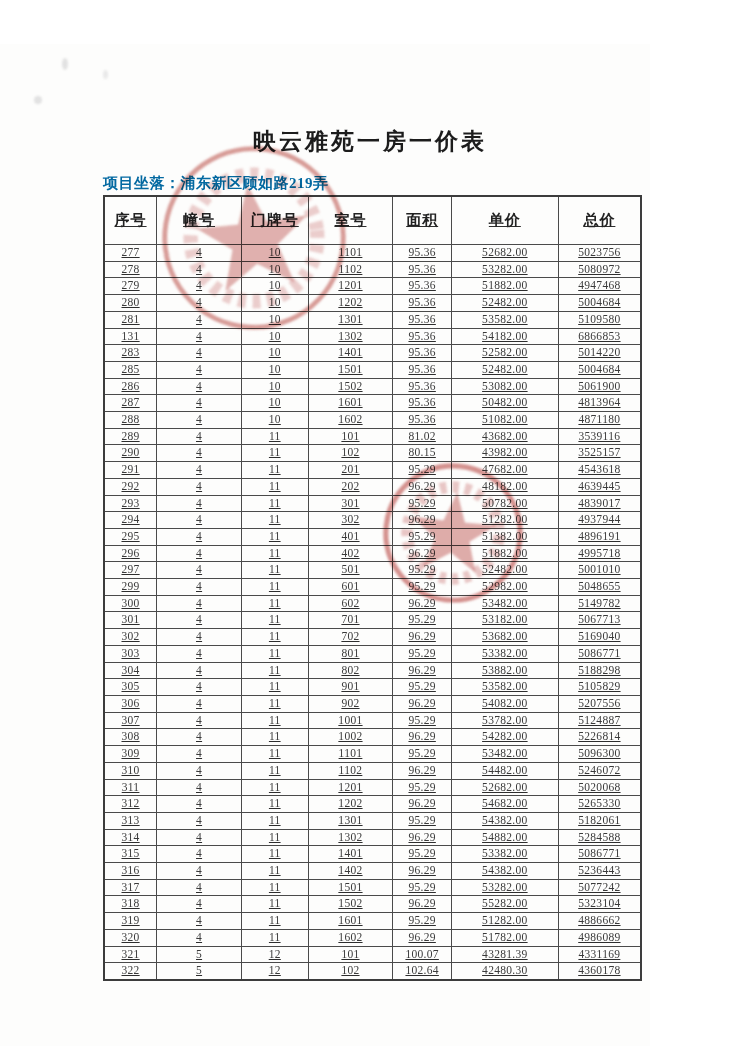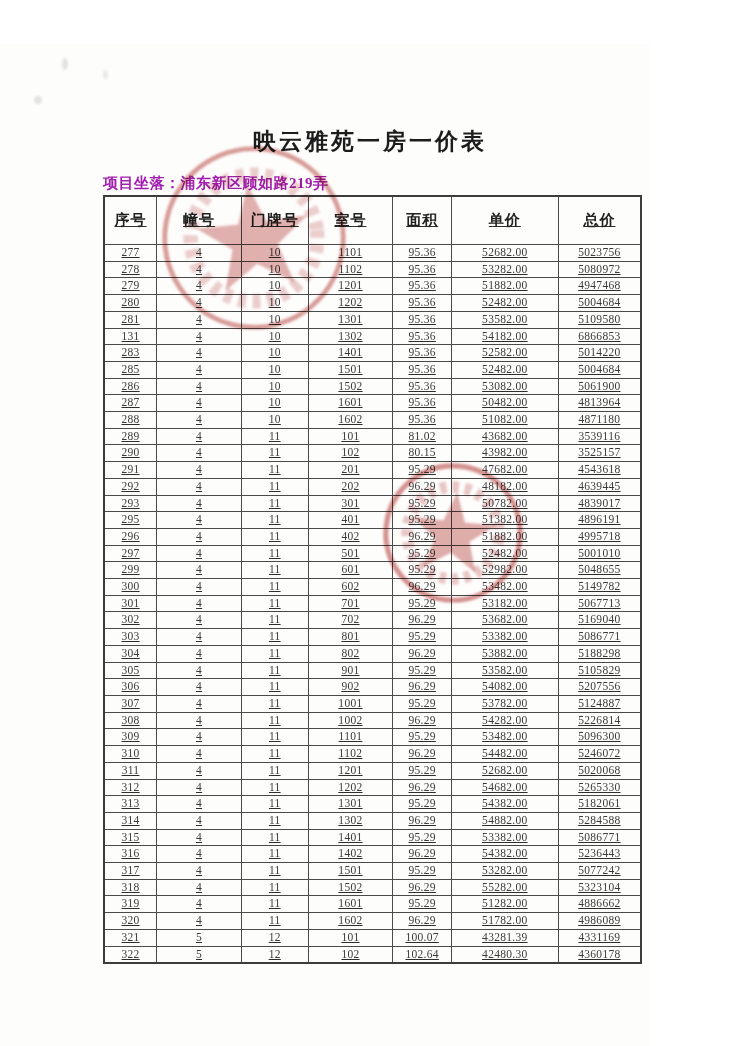--- a/index.html
+++ b/index.html
@@ -28,21 +28,21 @@
     font-weight: bold;
     letter-spacing: 3px;
     color: #1c1c1c;
   }
   .subtitle {
     position: absolute;
     top: 130px;
     left: 103px;
     font-size: 15px;
     font-weight: bold;
-    color: #a21caf;
+    color: #0369a1;
     letter-spacing: 0.5px;
     white-space: nowrap;
   }
   table.price-table {
     position: absolute;
     top: 151px;
     left: 103px;
     width: 539px;
     border-collapse: collapse;
     table-layout: fixed;
@@ -294,20 +294,29 @@
         <tr>
           <td>293</td>
           <td>4</td>
           <td>11</td>
           <td>301</td>
           <td>95.29</td>
           <td>50782.00</td>
           <td>4839017</td>
         </tr>
 
+        <tr>
+          <td>294</td>
+          <td>4</td>
+          <td>11</td>
+          <td>302</td>
+          <td>96.29</td>
+          <td>51282.00</td>
+          <td>4937944</td>
+        </tr>
 
         <tr>
           <td>295</td>
           <td>4</td>
           <td>11</td>
           <td>401</td>
           <td>95.29</td>
           <td>51382.00</td>
           <td>4896191</td>
         </tr>

